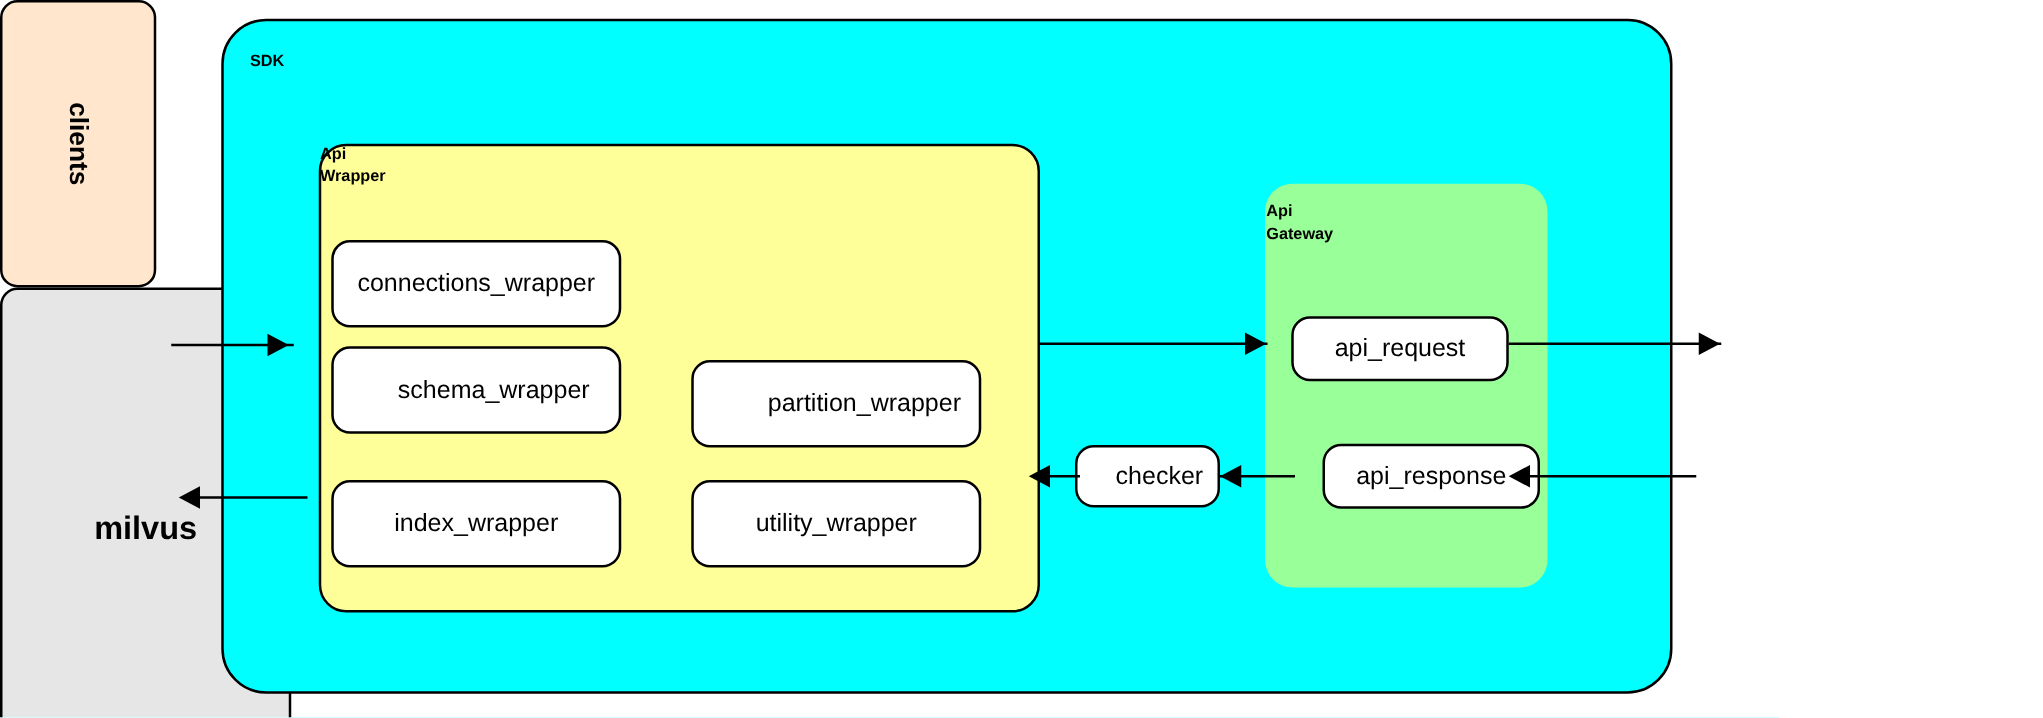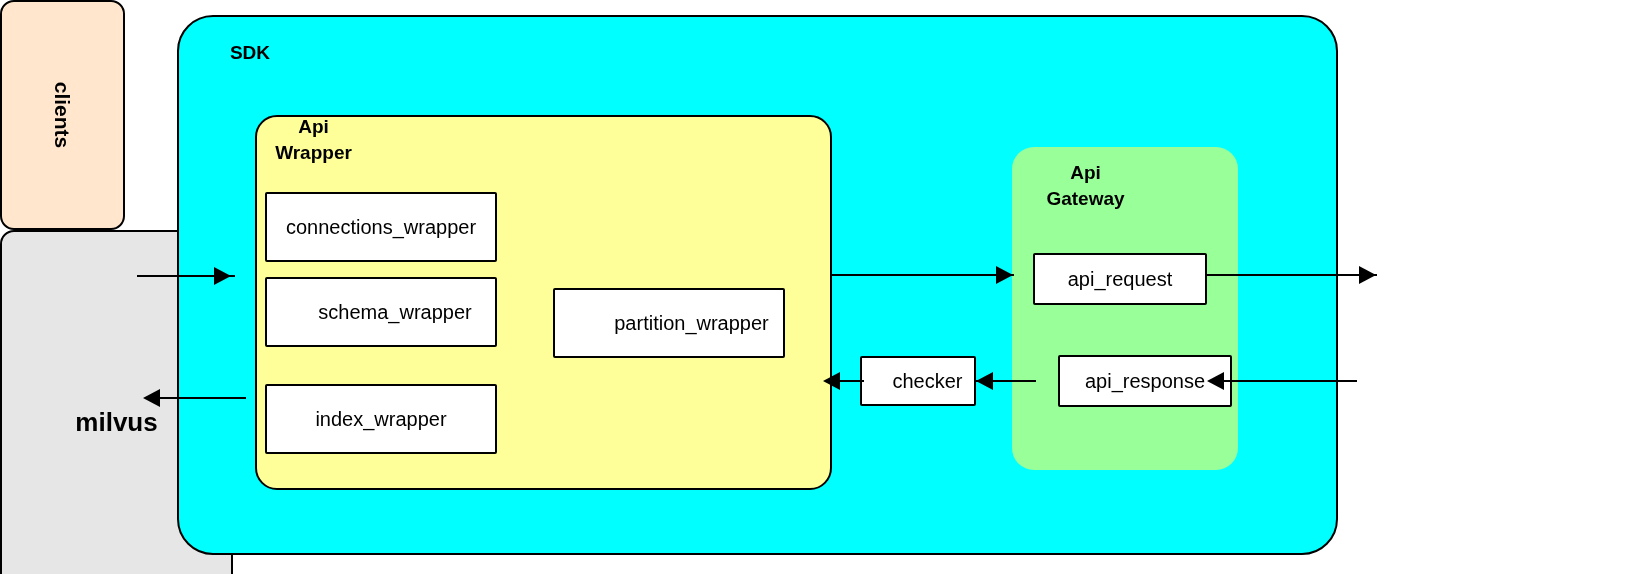--- a/index.html
+++ b/index.html
@@ -42,37 +42,36 @@
     left: 1012px; top: 147px;
     width: 226px; height: 323px;
     background: #99ff99;
     border-radius: 22px;
     border: none;
   }
   
   .container-title {
     position: absolute;
     font-weight: bold;
-    font-size: 19px;
+    font-size: 13px;
     color: #000000;
     line-height: 1.35;
     white-space: pre-line;
-    text-align: center;
   }
   .sdk-title   { left: 200px; top: 40px; width: 100px; }
   .wrap-title  { left: 256px; top: 114px; width: 115px; }
   .gw-title    { left: 1013px; top: 160px; width: 145px; }
 
   
   .node {
     position: absolute;
     box-sizing: border-box;
     background: #ffffff;
     border: 2px solid #000000;
-    border-radius: 2px;
+    border-radius: 15px;
     display: flex;
     align-items: center;
     justify-content: center;
     font-size: 20px;
     color: #000000;
     text-align: center;
   }
   .wrapper-node { width: 232px; height: 70px; }
 
   .n-connections { left: 265px;  top: 192px; }
@@ -170,20 +169,21 @@
 Wrapper</div>
 
   <div class="box gateway-box"></div>
   <div class="container-title gw-title">Api
 Gateway</div>
 
   <div class="node wrapper-node n-connections">connections_wrapper</div>
   <div class="node wrapper-node n-schema">schema_wrapper</div>
   <div class="node wrapper-node n-partition">partition_wrapper</div>
   <div class="node wrapper-node n-index">index_wrapper</div>
+  <div class="node wrapper-node n-utility">utility_wrapper</div>
 
   <div class="node n-apireq">api_request</div>
   <div class="node n-apires">api_response</div>
 
   <div class="node n-checker">checker</div>
 
   <div class="clients-box">
     <span class="clients-label">clients</span>
   </div>
 

